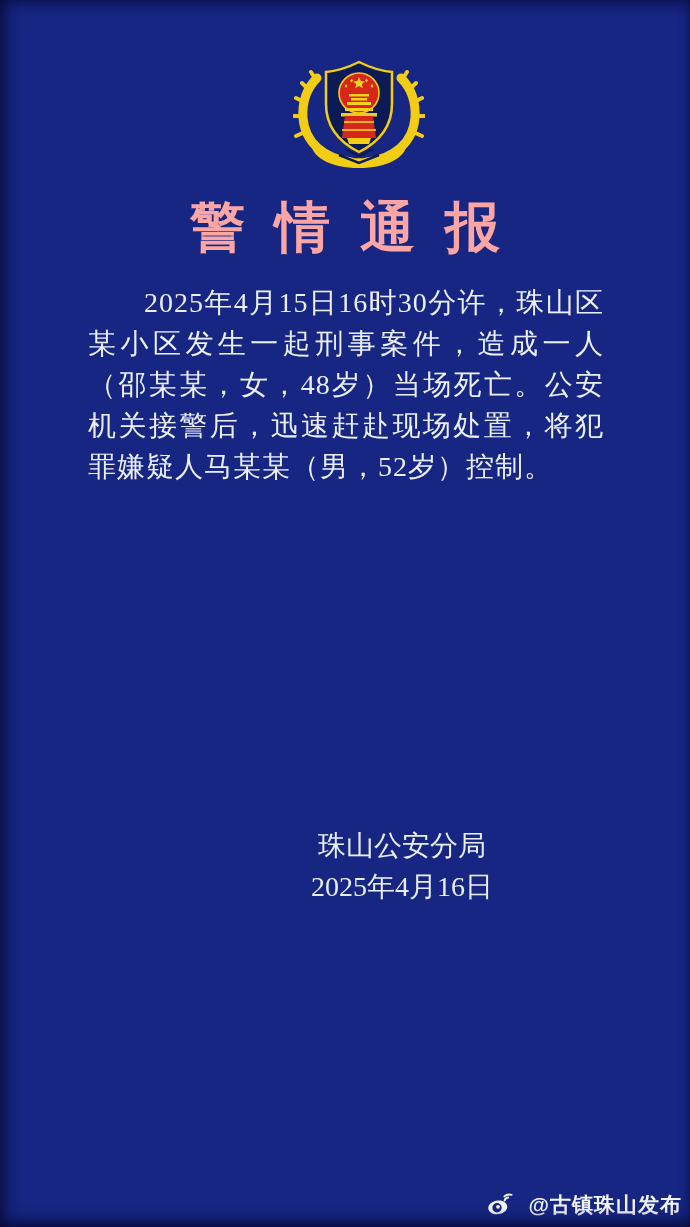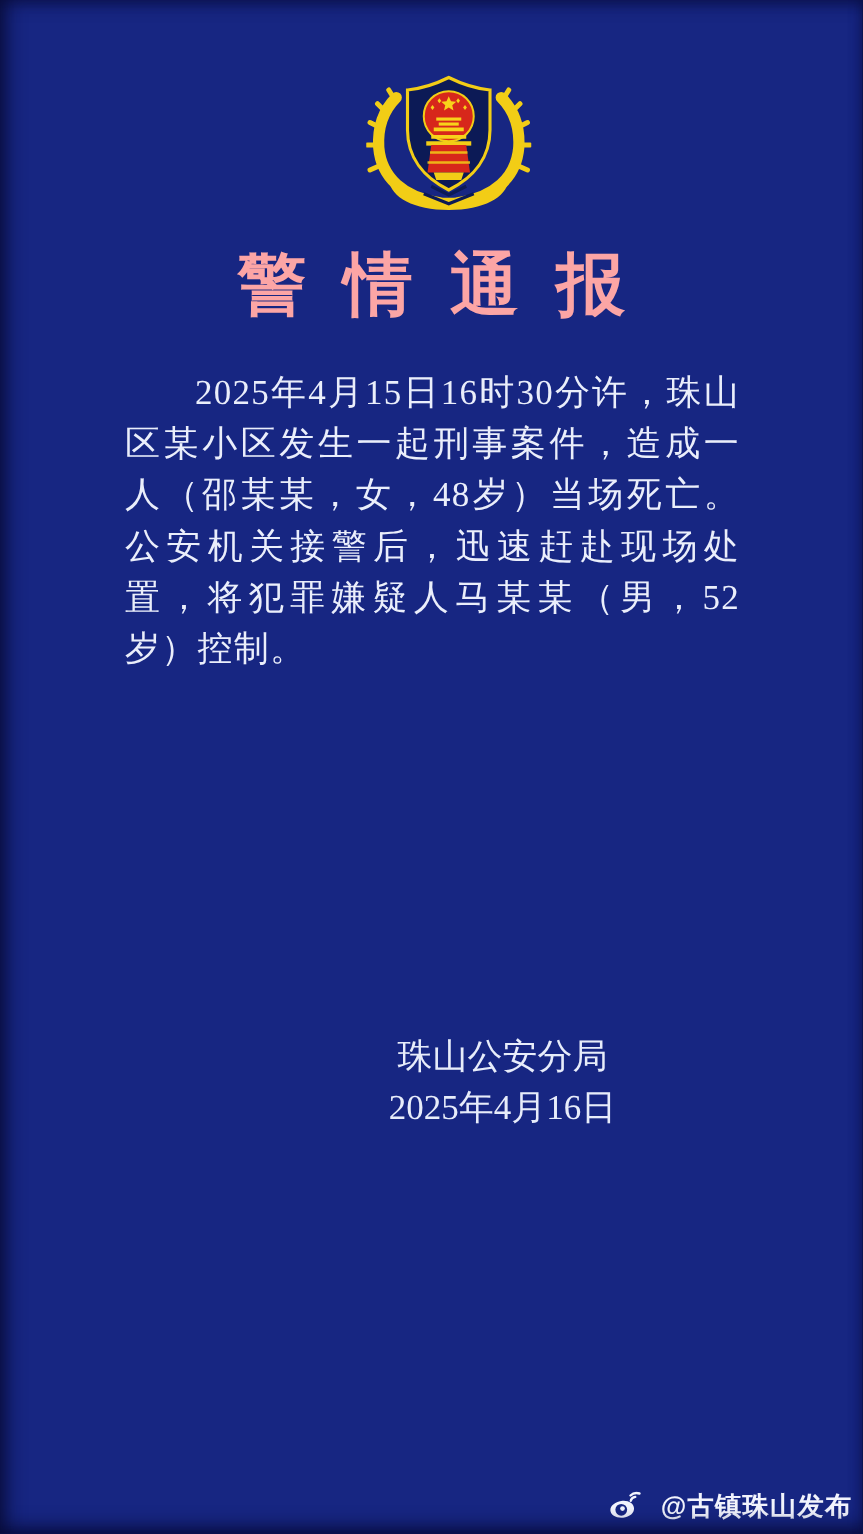--- a/index.html
+++ b/index.html
@@ -42,21 +42,21 @@
   }
   .body-text{
     position:absolute;
     left:88px;top:282px;width:516px;
     color:#eaeefb;
     font-size:28px;
     line-height:41px;
     text-align:justify;
     letter-spacing:1px;
   }
-  .body-text p{margin:12px;text-indent:2em;}
+  .body-text p{margin:0;text-indent:2em;}
   .signature{
     position:absolute;
     left:0;top:825px;width:100%;
     transform:translateX(57px);
     text-align:center;
     color:#e7ecfa;
     font-size:28px;
     line-height:41px;
   }
   .signature div{margin:0;}

